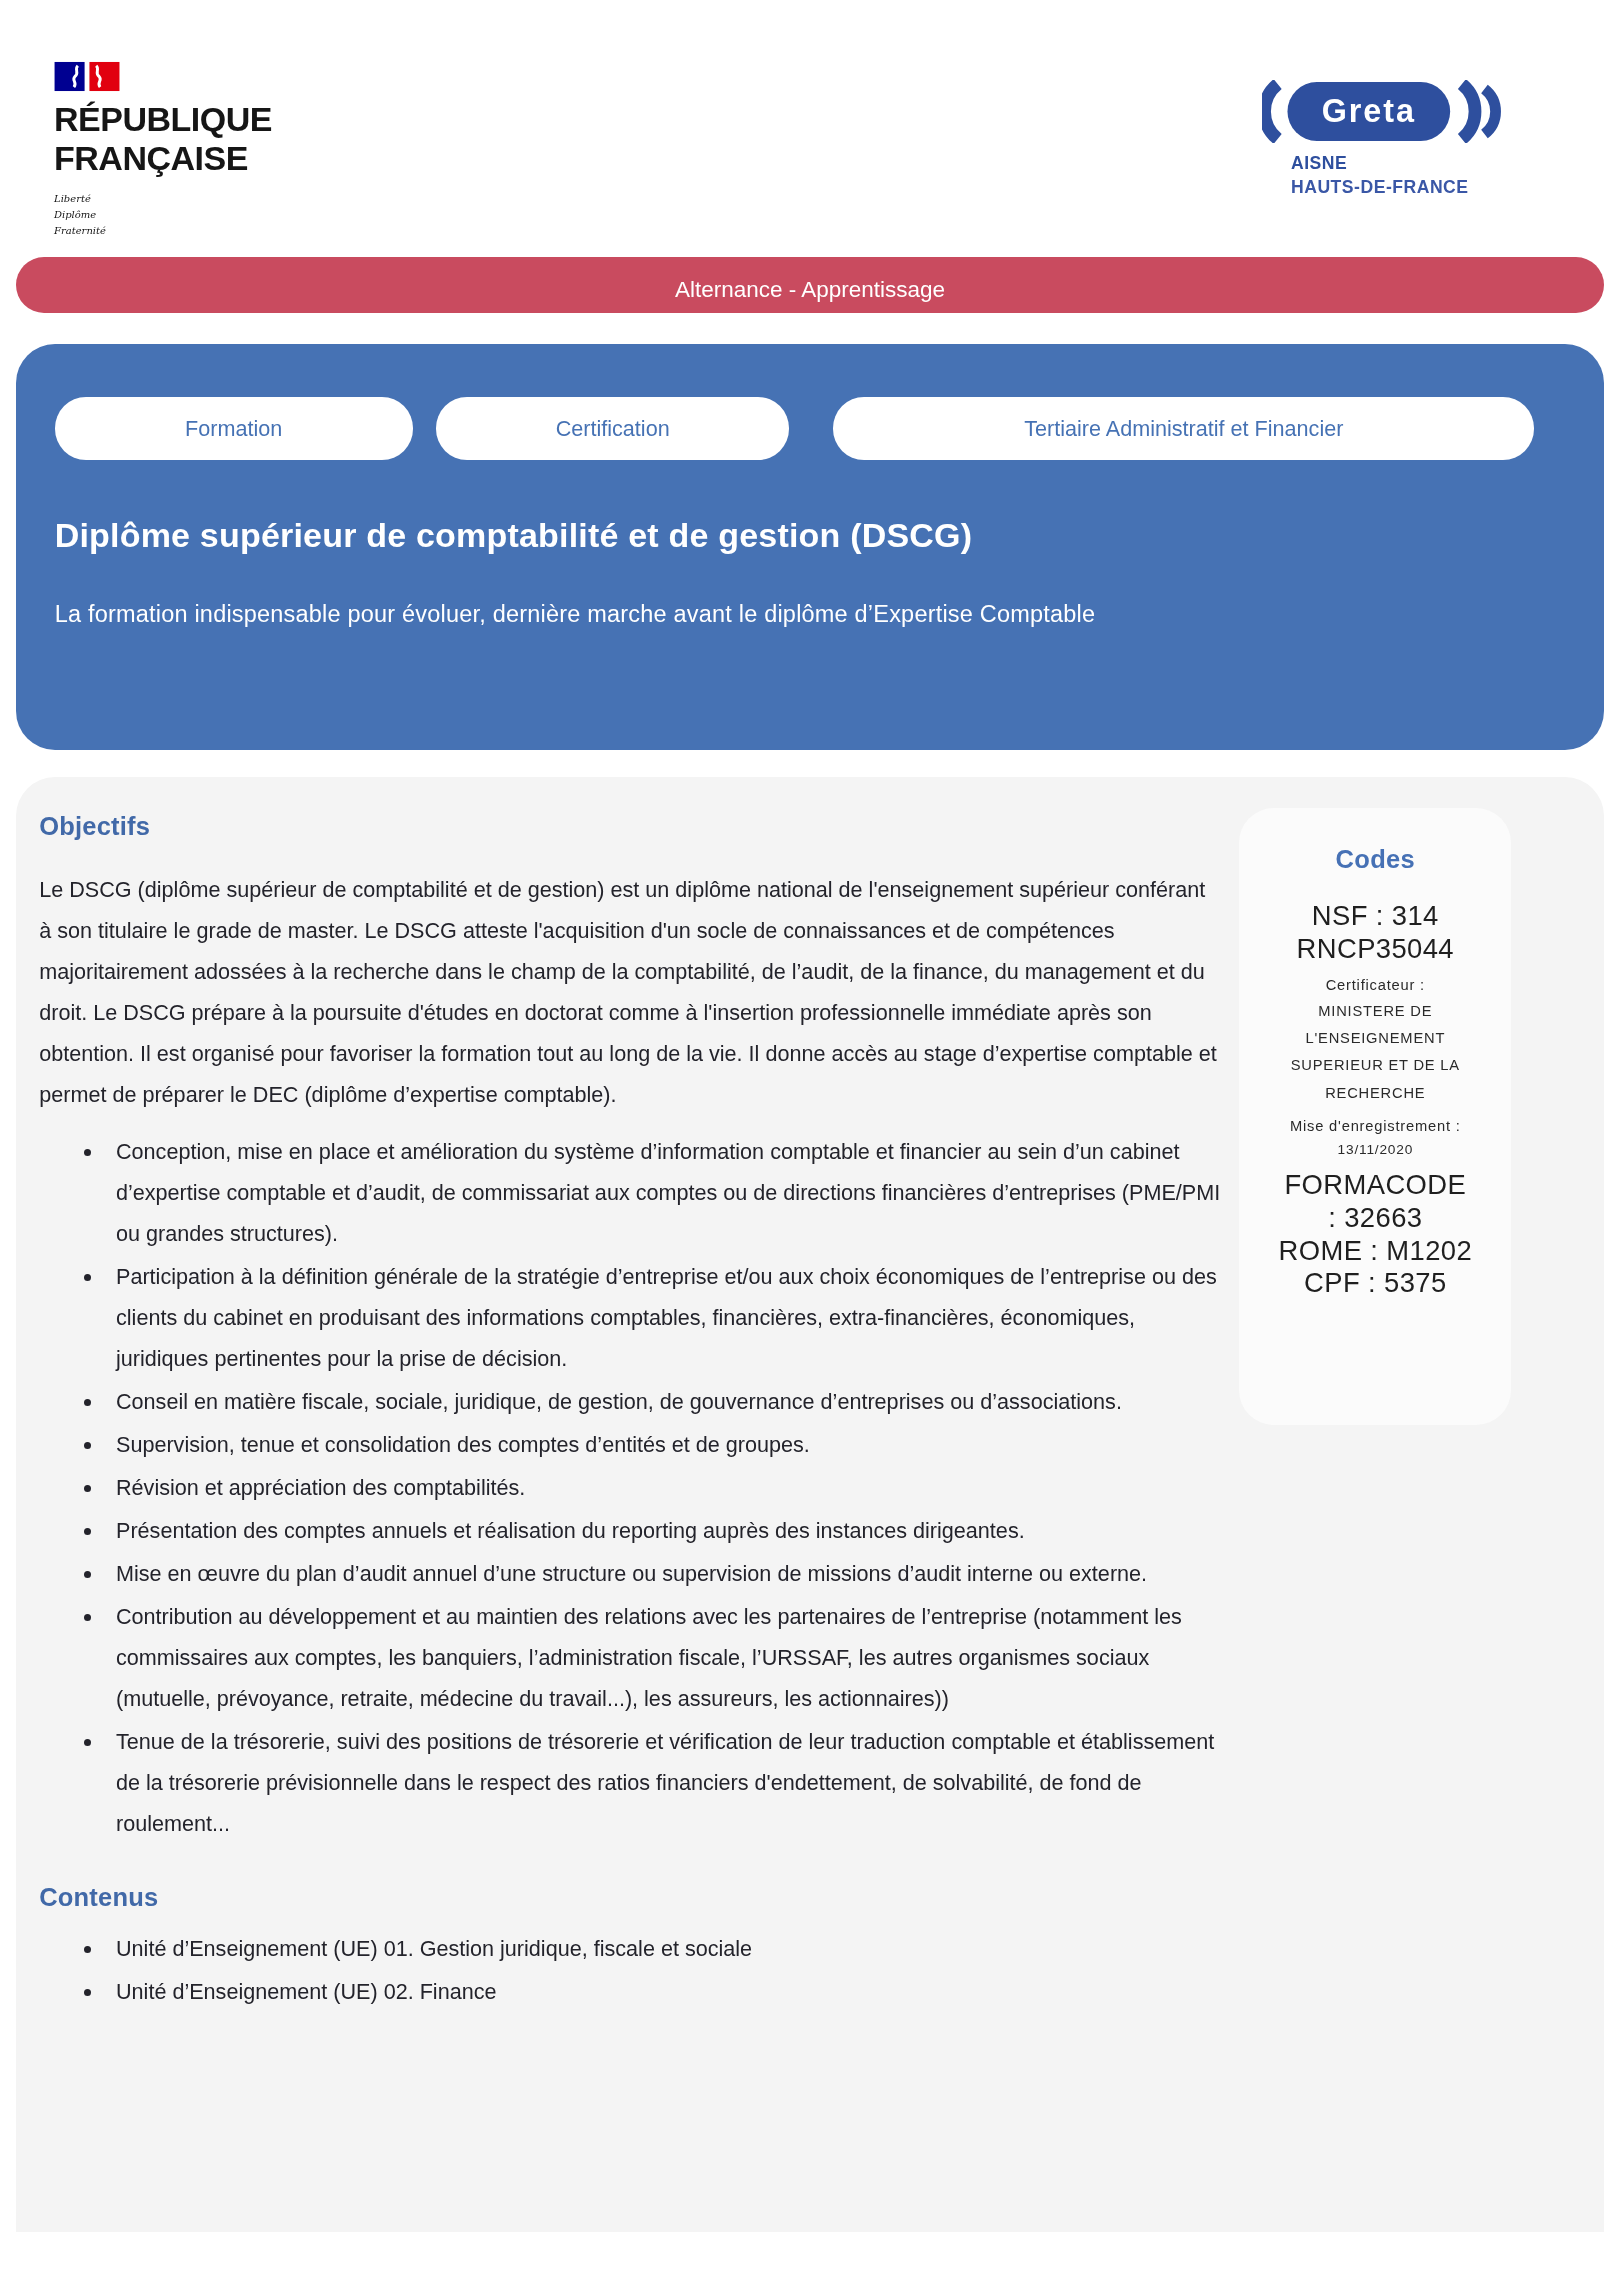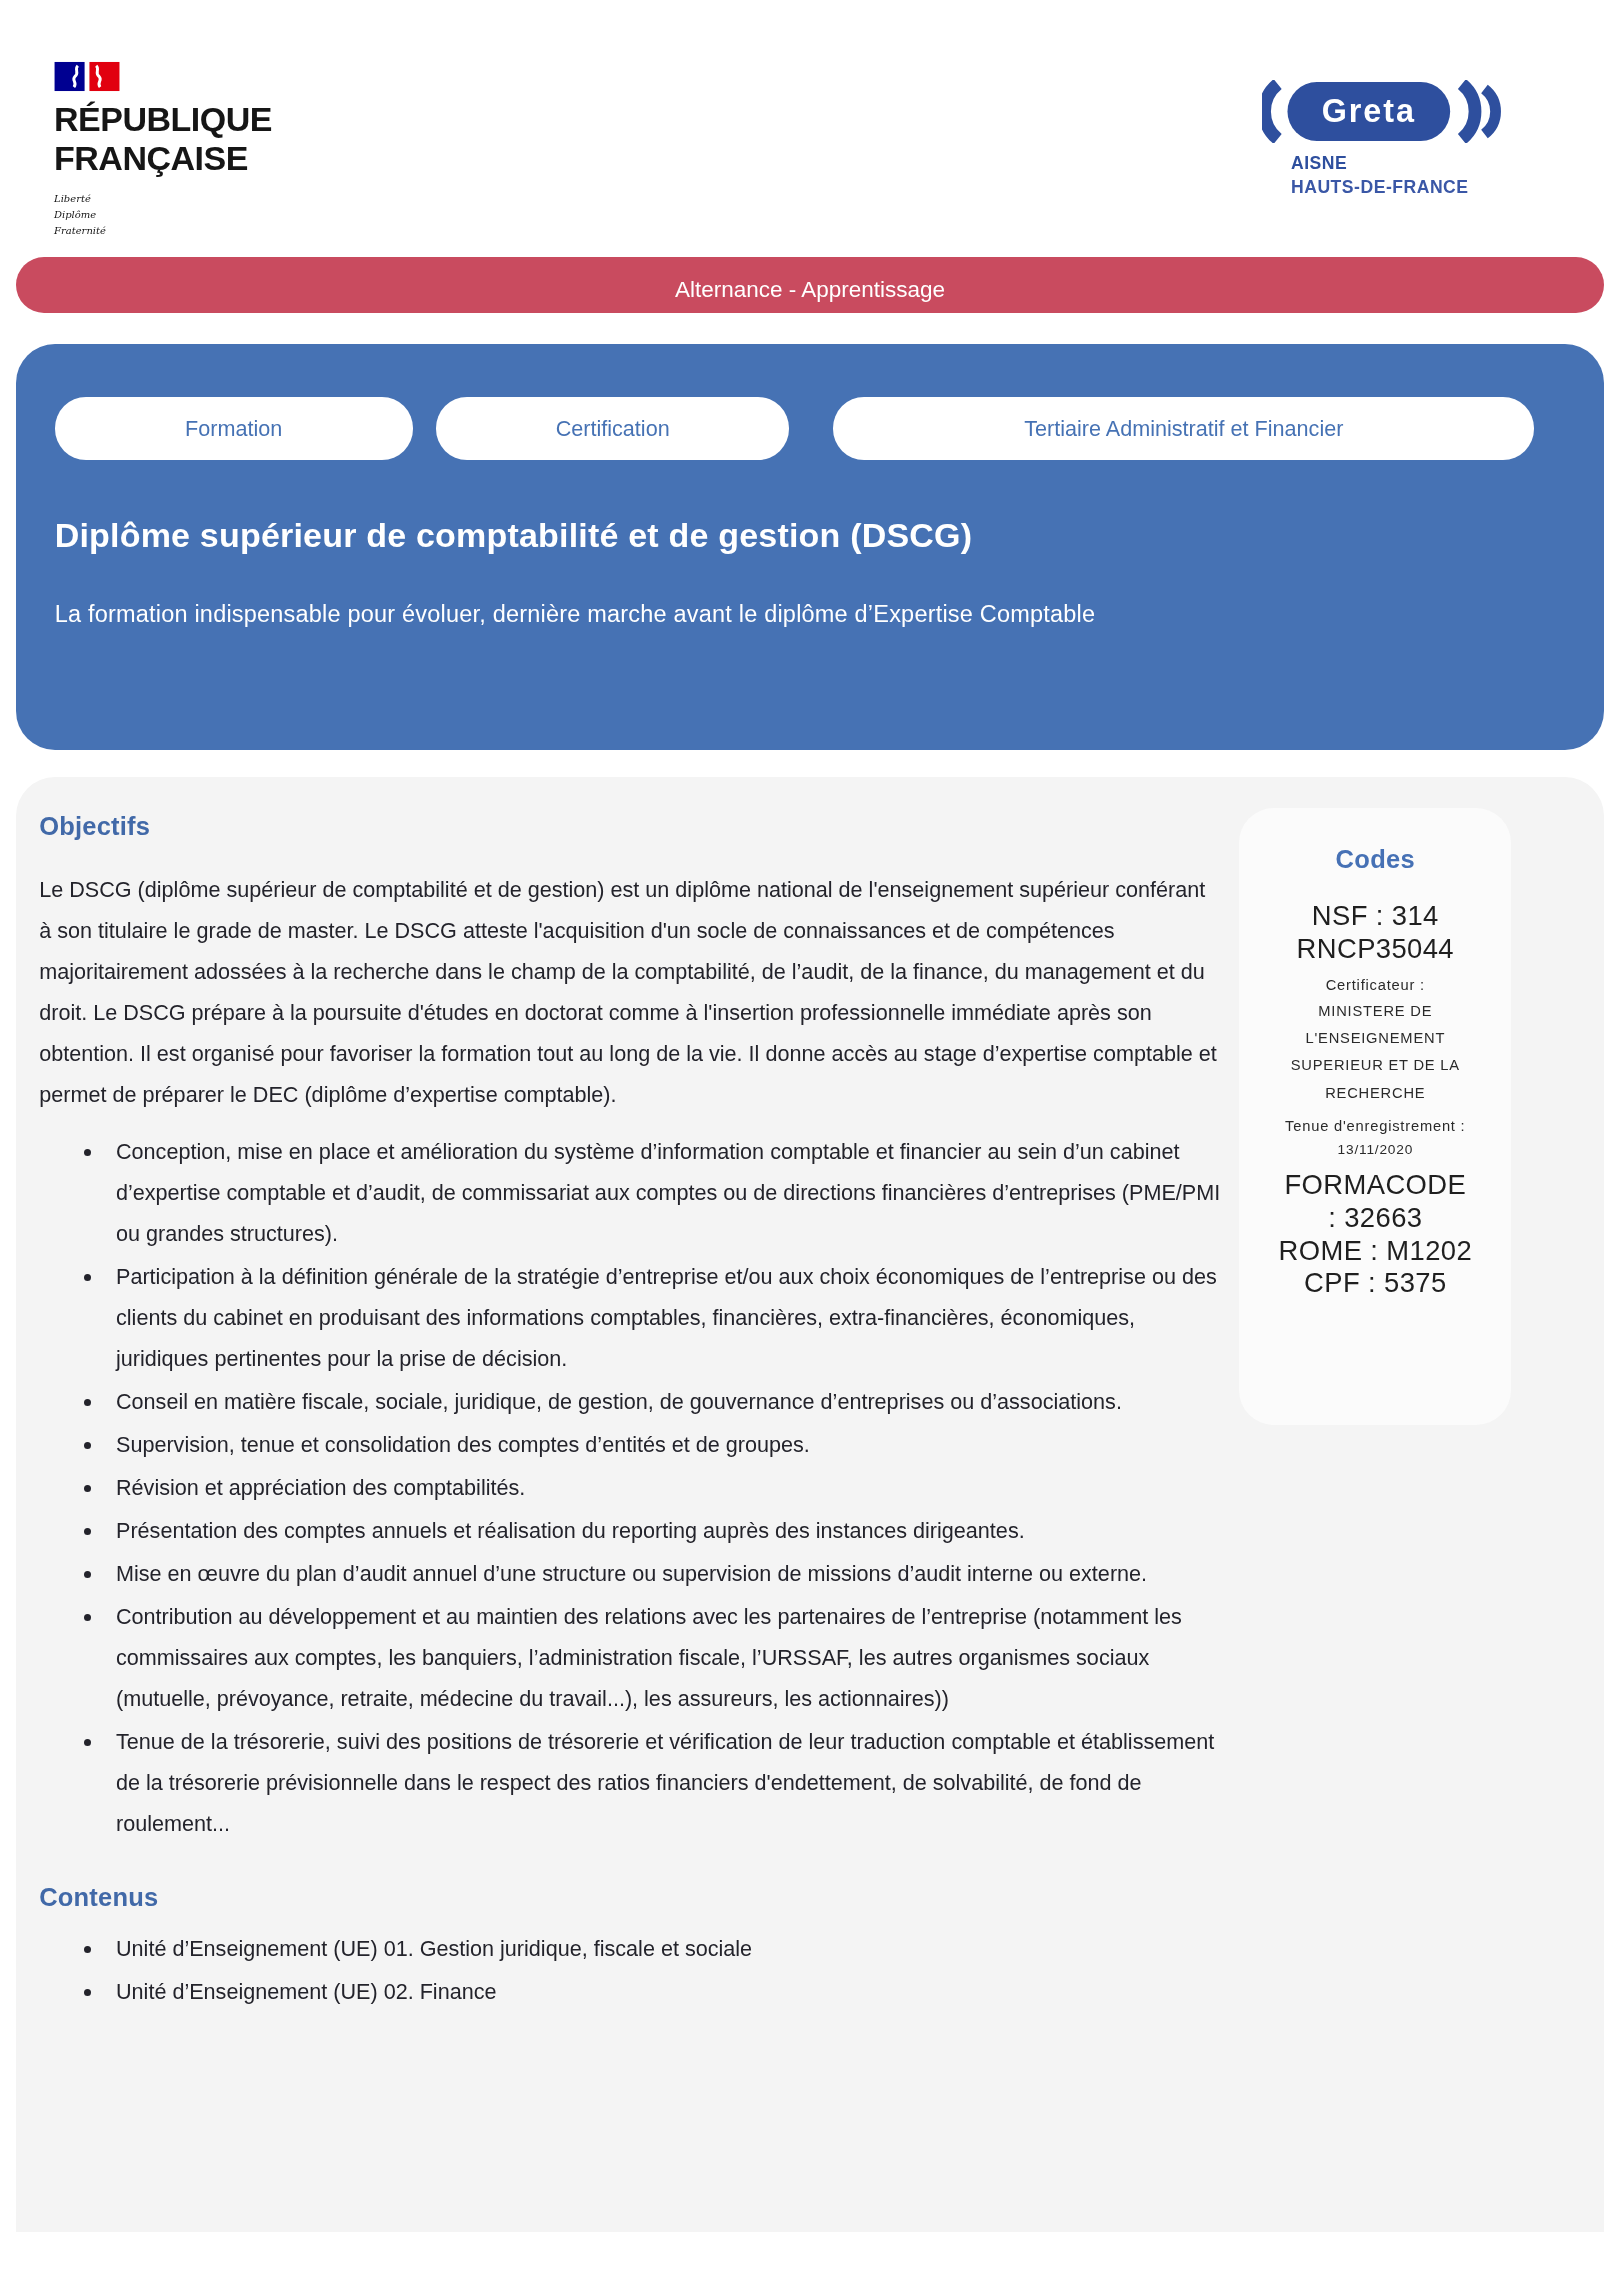--- a/index.html
+++ b/index.html
@@ -154,21 +154,21 @@
   </div>
 
   <aside class="codes-card">
     <div class="codes-title">Codes</div>
     <div class="codes-primary">
       <div class="code-big">NSF : 314</div>
       <div class="code-big">RNCP35044</div>
     </div>
     <div class="codes-cert-label">Certificateur :</div>
     <div class="codes-cert-value">MINISTERE DE L'ENSEIGNEMENT SUPERIEUR ET DE LA RECHERCHE</div>
-    <div class="codes-date-label">Tenue d'enregistrement :</div>
+    <div class="codes-date-label">Mise d'enregistrement :</div>
     <div class="codes-date-value">13/11/2020</div>
     <div class="codes-secondary">
       <div class="code-big">FORMACODE :&nbsp;32663</div>
       <div class="code-big">ROME : M1202</div>
       <div class="code-big">CPF : 5375</div>
     </div>
   </aside>
 
 </div>
 

